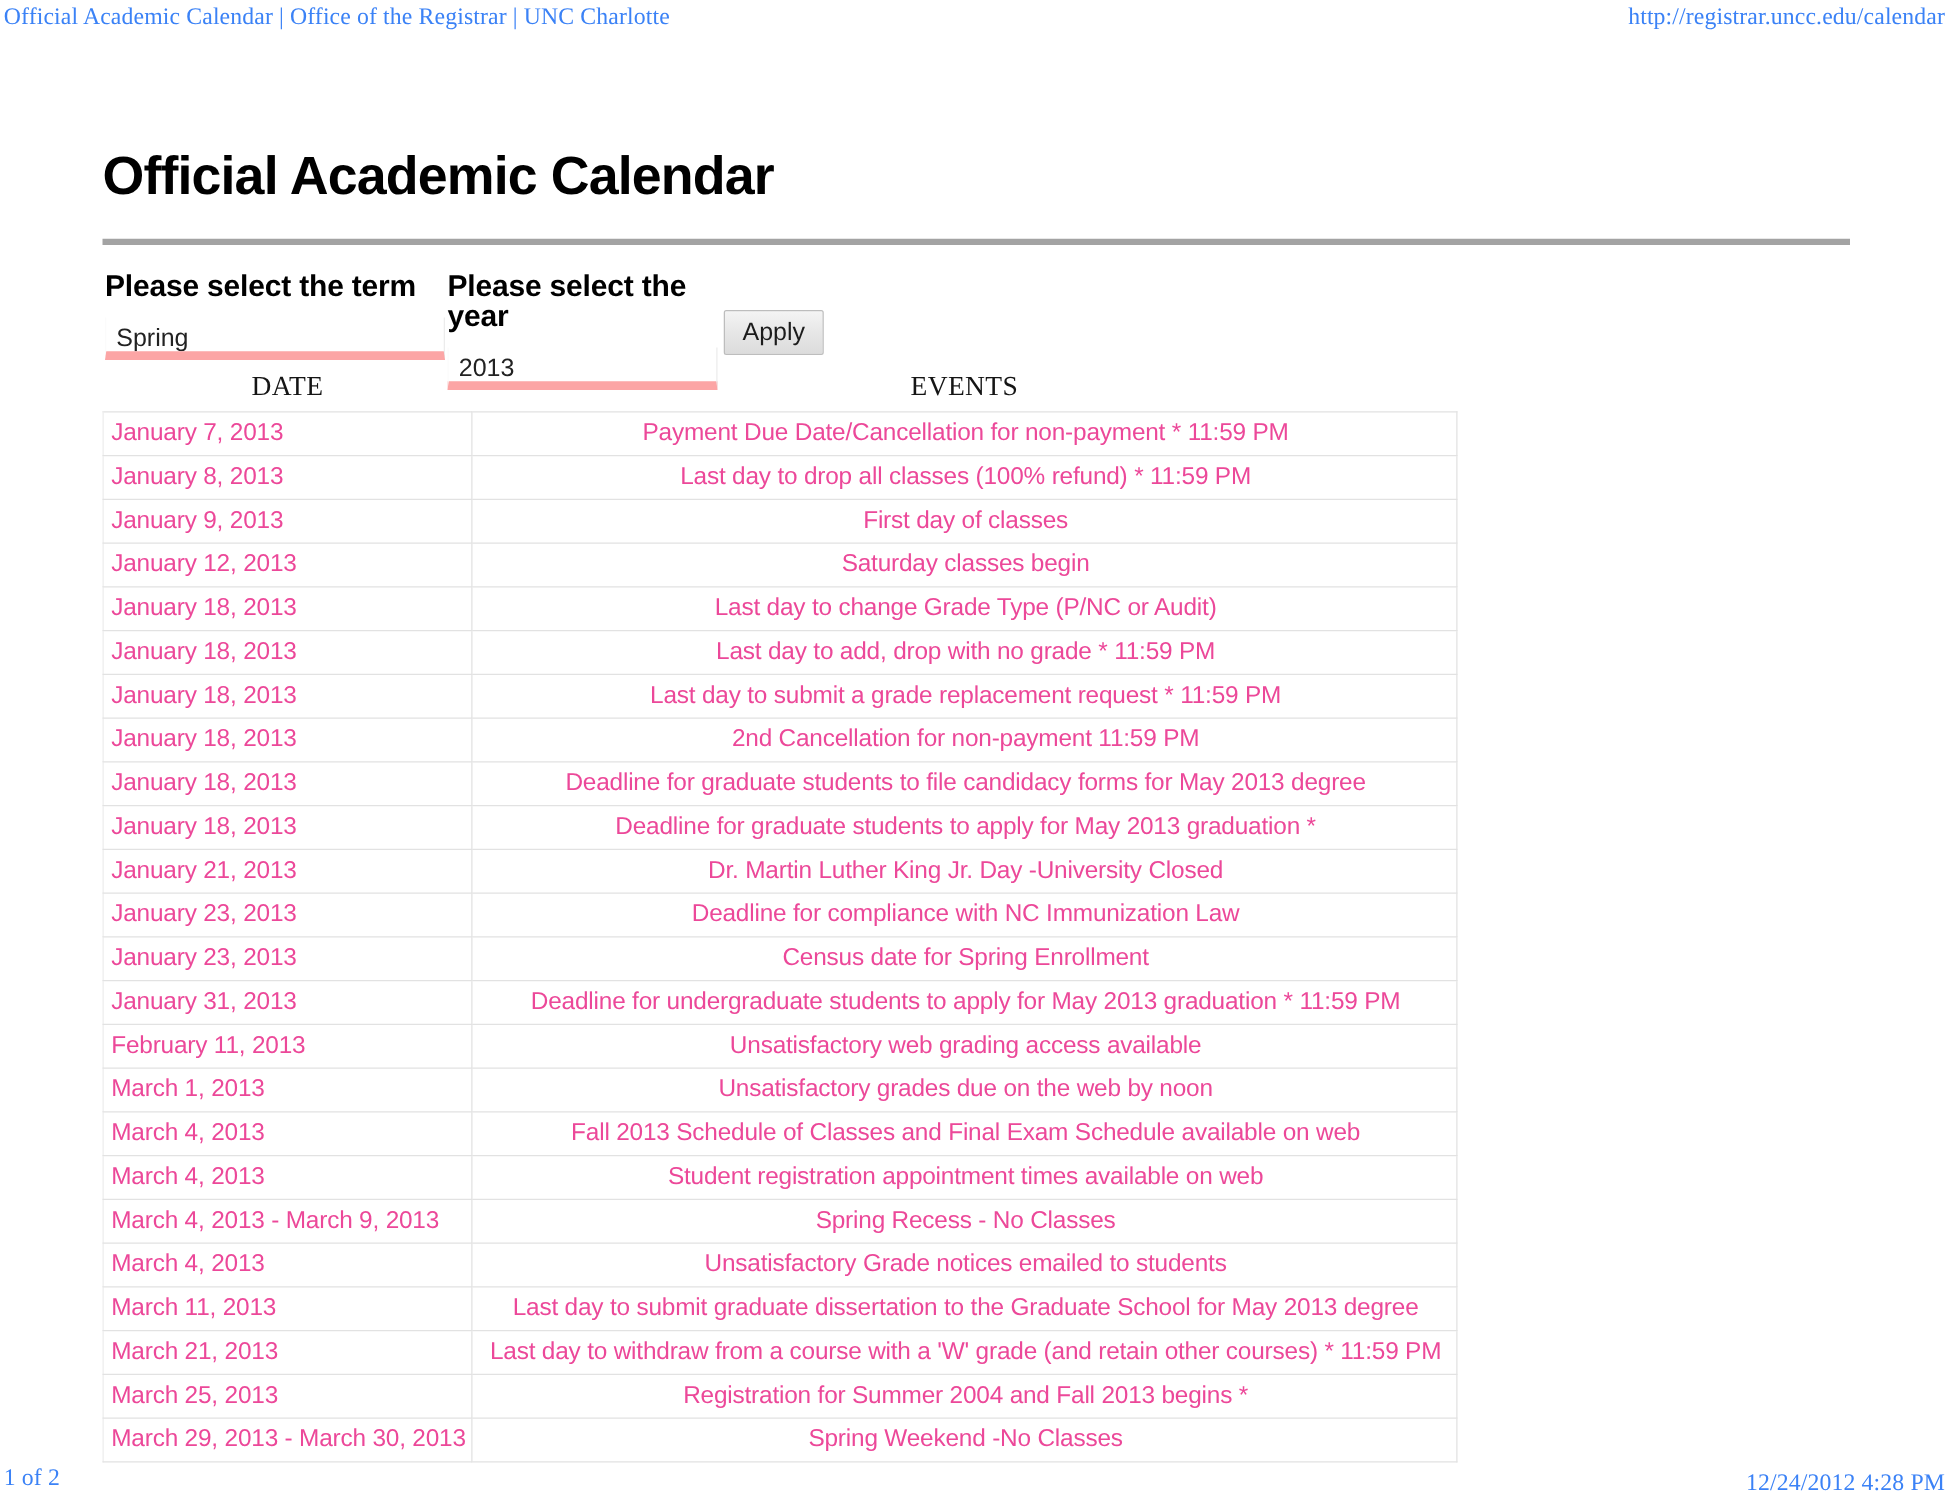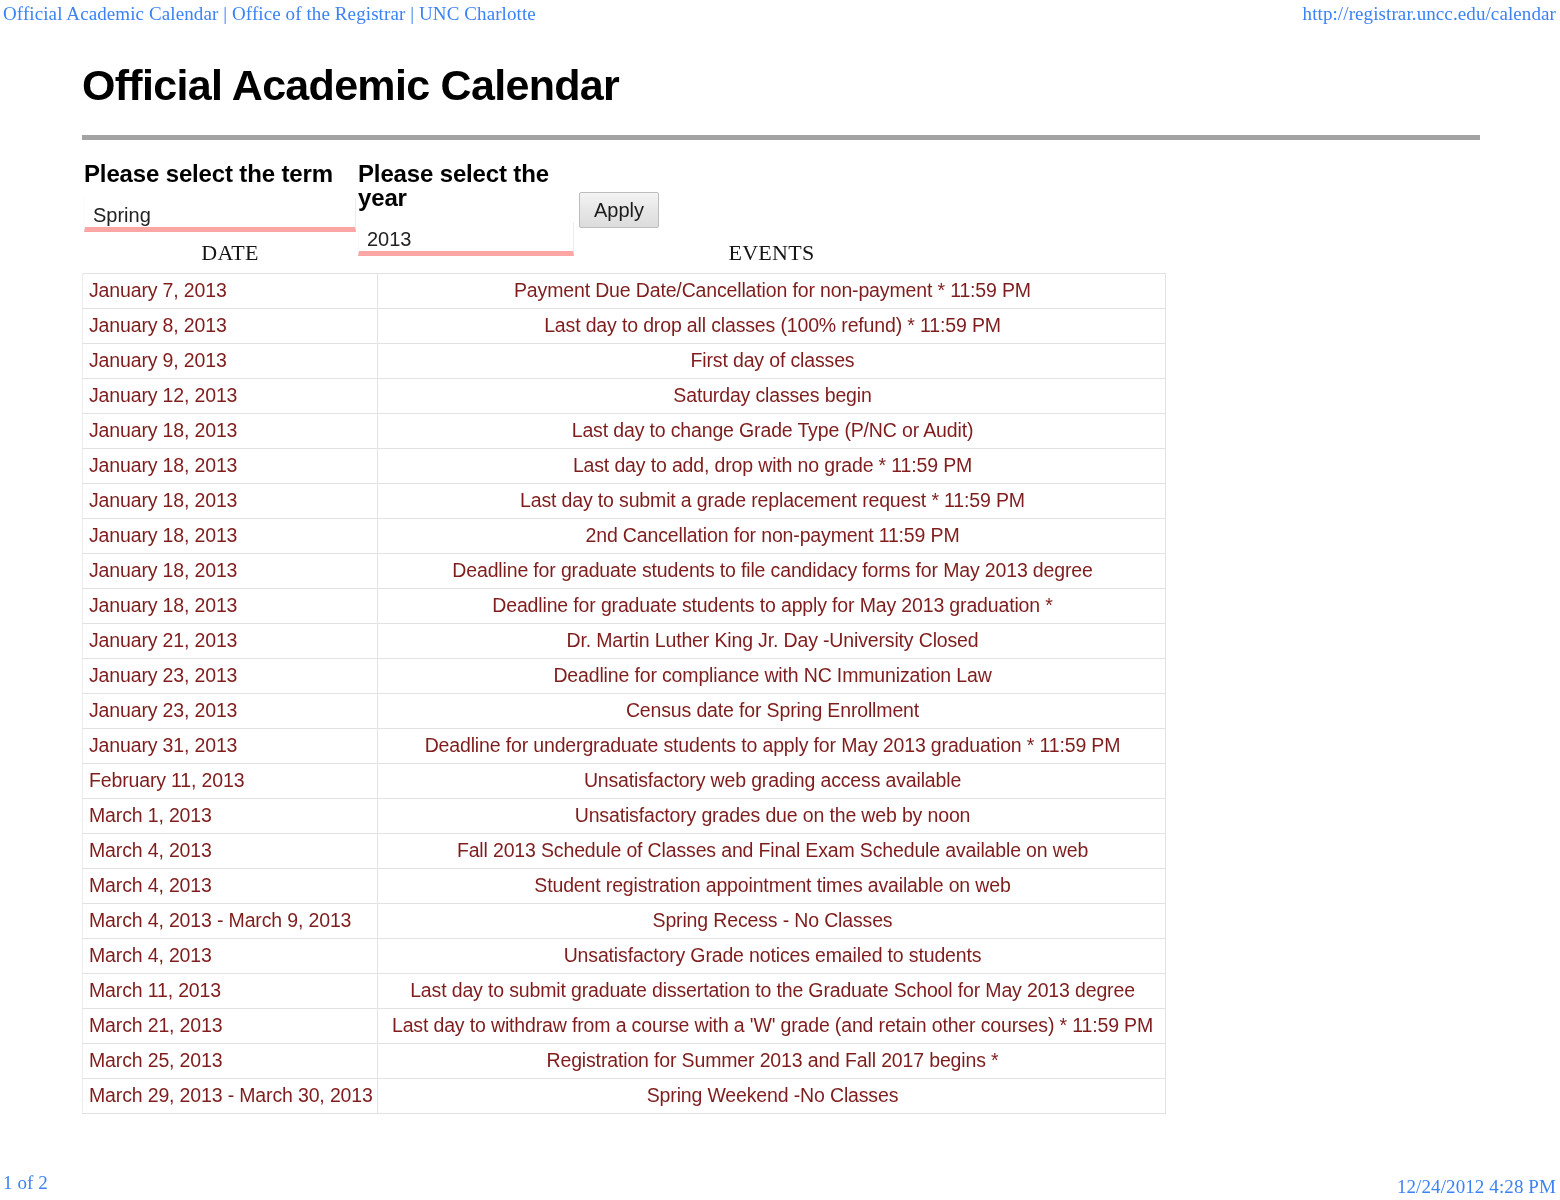--- a/index.html
+++ b/index.html
@@ -34,21 +34,21 @@
   
   .page {
     position: absolute;
     left: 82px;
     top: 0;
     width: 1400px;
   }
 
   #page-title {
     margin: 0;
-    padding-top: 64px;
+    padding-top: 120px;
     font-size: 43px;
     font-weight: bold;
     letter-spacing: -0.7px;
     line-height: 1.0;
     font-family: "Liberation Sans", sans-serif;
   }
 
   #title-rule {
     margin-top: 28px;
     width: 1398px;
@@ -81,21 +81,21 @@
     width: 100%;
     height: 34px;
     line-height: 34px;
     box-sizing: border-box;
     padding-left: 8px;
     font-size: 20px;
     font-family: "Liberation Sans", sans-serif;
     color: #222;
     background: #ffffff;
     border: none;
-    border-bottom: 5px solid #fca5a5;
+    border-bottom: 7px solid #fca5a5;
     border-right: 1px solid #ececec;
     border-left: 1px solid #fbfbfb;
     border-radius: 0;
     -webkit-appearance: none;
     appearance: none;
     outline: none;
   }
 
   #apply-button {
     position: absolute;
@@ -137,21 +137,21 @@
 
   #calendar-table td {
     border: 1px solid #e2e2e2;
     padding: 5px 4px 6px 6px;
     height: 23px;
     line-height: 23px;
     vertical-align: middle;
     white-space: nowrap;
     overflow: hidden;
     letter-spacing: -0.15px;
-    color: #7f1d1d;
+    color: #ec4899;
   }
   #calendar-table td.cell-date   { border-left: 1px solid #ededed; }
   #calendar-table td.cell-events { border-right: 1px solid #e2e2e2; text-align: center; }
 </style>
 </head>
 <body>
 
 <div class="print-chrome" id="print-header-title">Official Academic Calendar | Office of the Registrar | UNC Charlotte</div>
 
 <div class="print-chrome" id="print-header-url">http://registrar.uncc.edu/calendar</div>
@@ -276,21 +276,21 @@
         <tr>
           <td class="cell-date">March 11, 2013</td>
           <td class="cell-events">Last day to submit graduate dissertation to the Graduate School for May 2013 degree</td>
         </tr>
         <tr>
           <td class="cell-date">March 21, 2013</td>
           <td class="cell-events">Last day to withdraw from a course with a 'W' grade (and retain other courses) * 11:59 PM</td>
         </tr>
         <tr>
           <td class="cell-date">March 25, 2013</td>
-          <td class="cell-events">Registration for Summer 2013 and Fall 2017 begins *</td>
+          <td class="cell-events">Registration for Summer 2004 and Fall 2013 begins *</td>
         </tr>
         <tr>
           <td class="cell-date">March 29, 2013 - March 30, 2013</td>
           <td class="cell-events">Spring Weekend -No Classes</td>
         </tr>
       </tbody>
   </table>
 
 </div>
 

